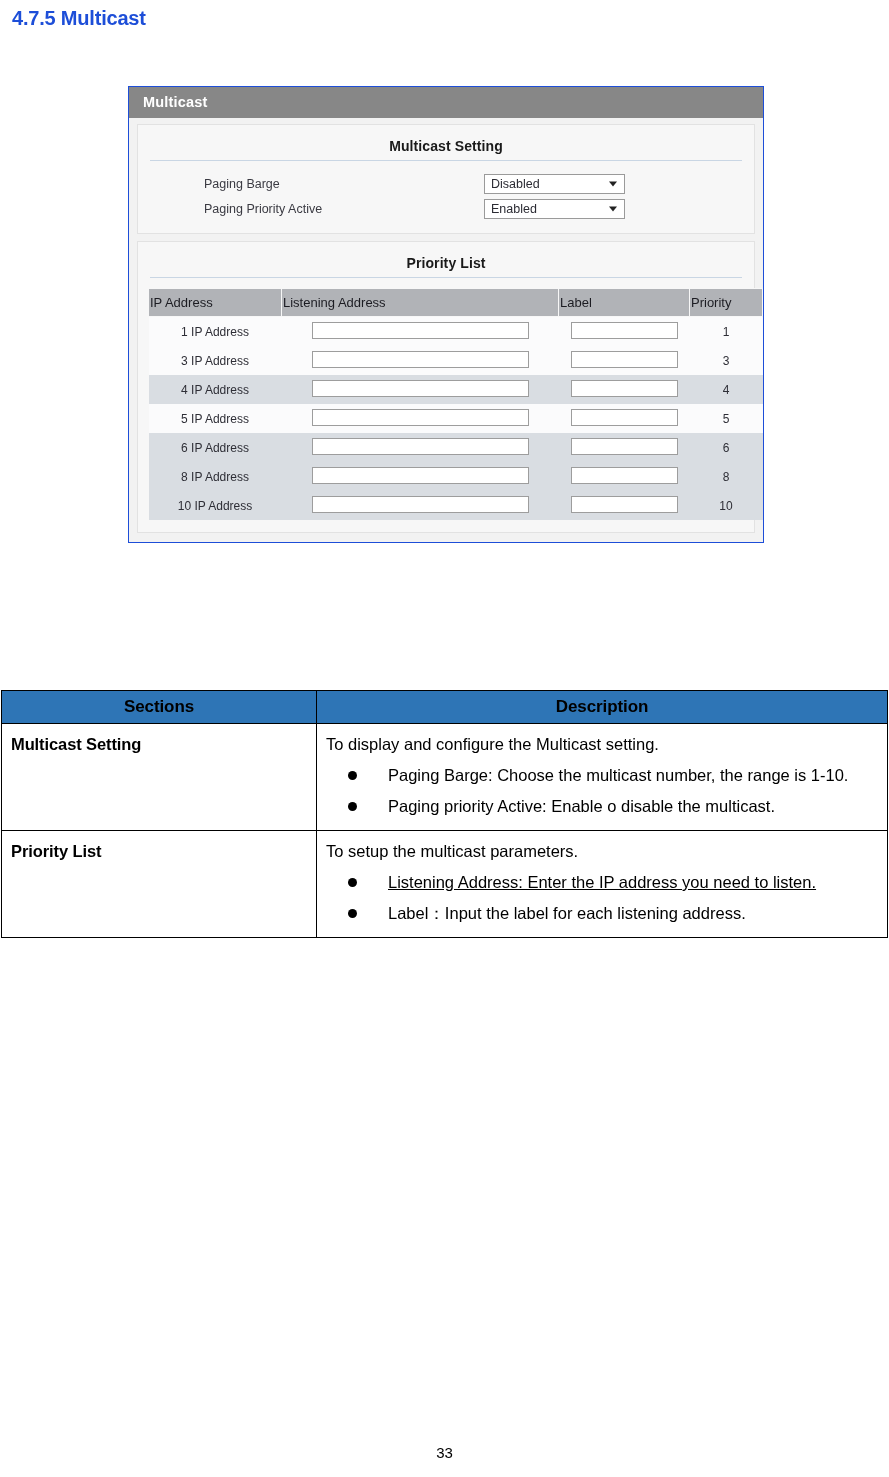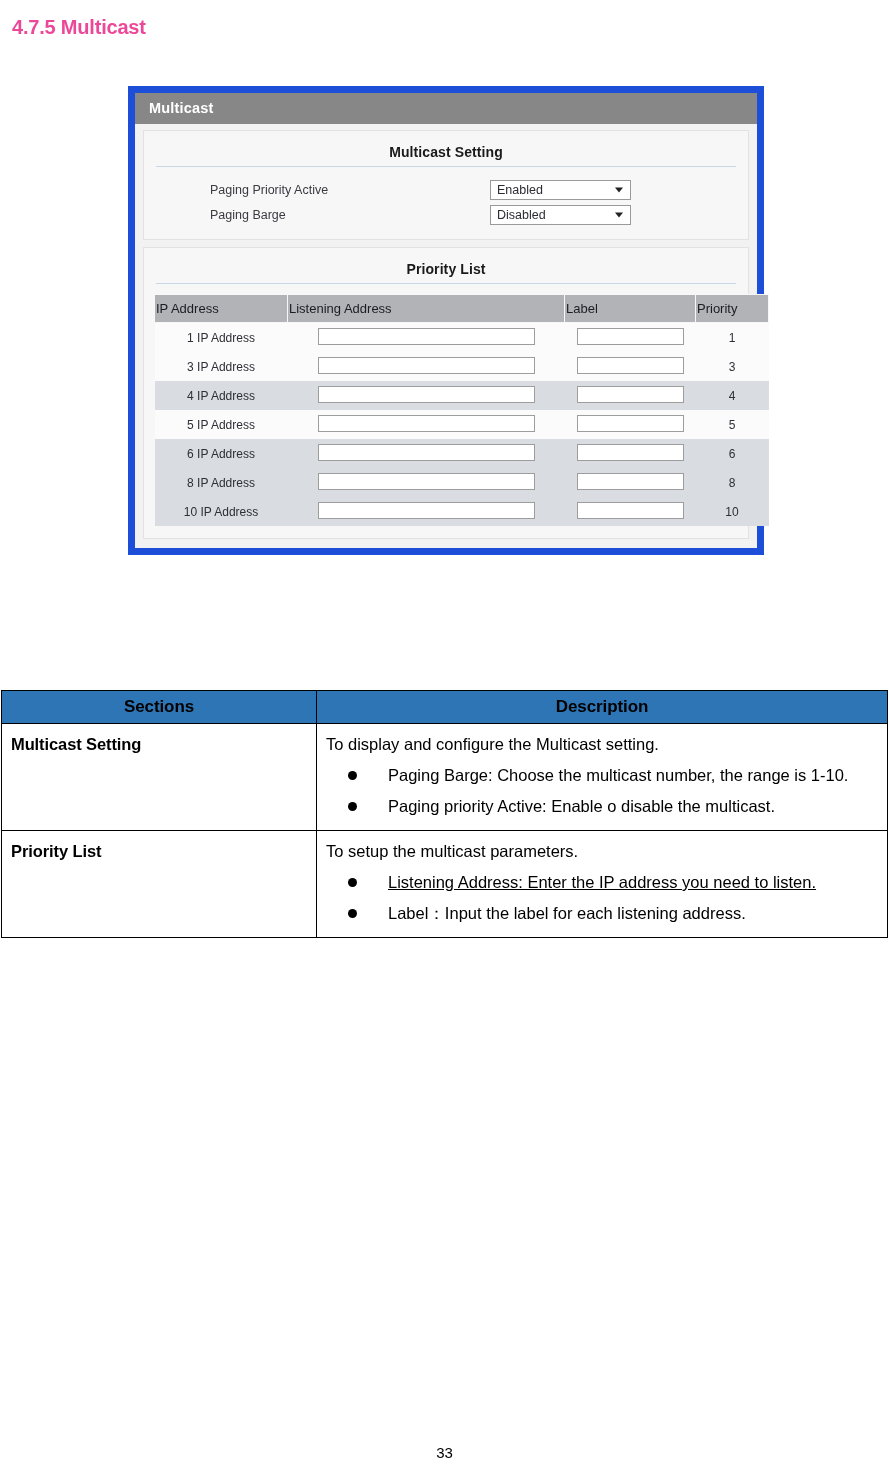--- a/index.html
+++ b/index.html
@@ -13,36 +13,36 @@
     position: relative;
     font-family: "Liberation Sans", sans-serif;
     color: #000000;
     overflow: hidden;
   }
 
   
   .doc-heading {
     position: absolute;
     left: 12px;
-    top: 12px;
+    top: 3px;
     font-size: 20px;
     font-weight: bold;
     letter-spacing: -0.2px;
-    color: #ec4899;
+    color: #1d4ed8;
     line-height: 30px;
   }
 
   
   .ui-screenshot {
     position: absolute;
     left: 128px;
     top: 86px;
     width: 636px;
     background: #701a75;
-    border: 7px solid #1d4ed8;
+    border: 1px solid #1d4ed8;
     box-sizing: border-box;
   }
   .ui-titlebar {
     height: 31px;
     background: #878787;
     color: #ffffff;
     font-size: 14.5px;
     font-weight: bold;
     line-height: 31px;
     padding-left: 14px;
@@ -225,31 +225,31 @@
 
   <div class="ui-titlebar">Multicast</div>
 
   <div class="ui-body">
 
     <div class="ui-card">
       <div class="card-title">Multicast Setting</div>
       <div class="card-rule"></div>
 
       <div class="setting-row">
+        <div class="setting-label">Paging Barge</div>
+        <div class="select-box">
+          <span>Disabled</span>
+          <span class="select-arrow"></span>
+        </div>
+      </div>
+
+      <div class="setting-row">
         <div class="setting-label">Paging Priority Active</div>
         <div class="select-box">
           <span>Enabled</span>
-          <span class="select-arrow"></span>
-        </div>
-      </div>
-
-      <div class="setting-row">
-        <div class="setting-label">Paging Barge</div>
-        <div class="select-box">
-          <span>Disabled</span>
           <span class="select-arrow"></span>
         </div>
       </div>
     </div>
 
     <div class="ui-card">
       <div class="card-title">Priority List</div>
       <div class="card-rule"></div>
 
       <table class="plist">

